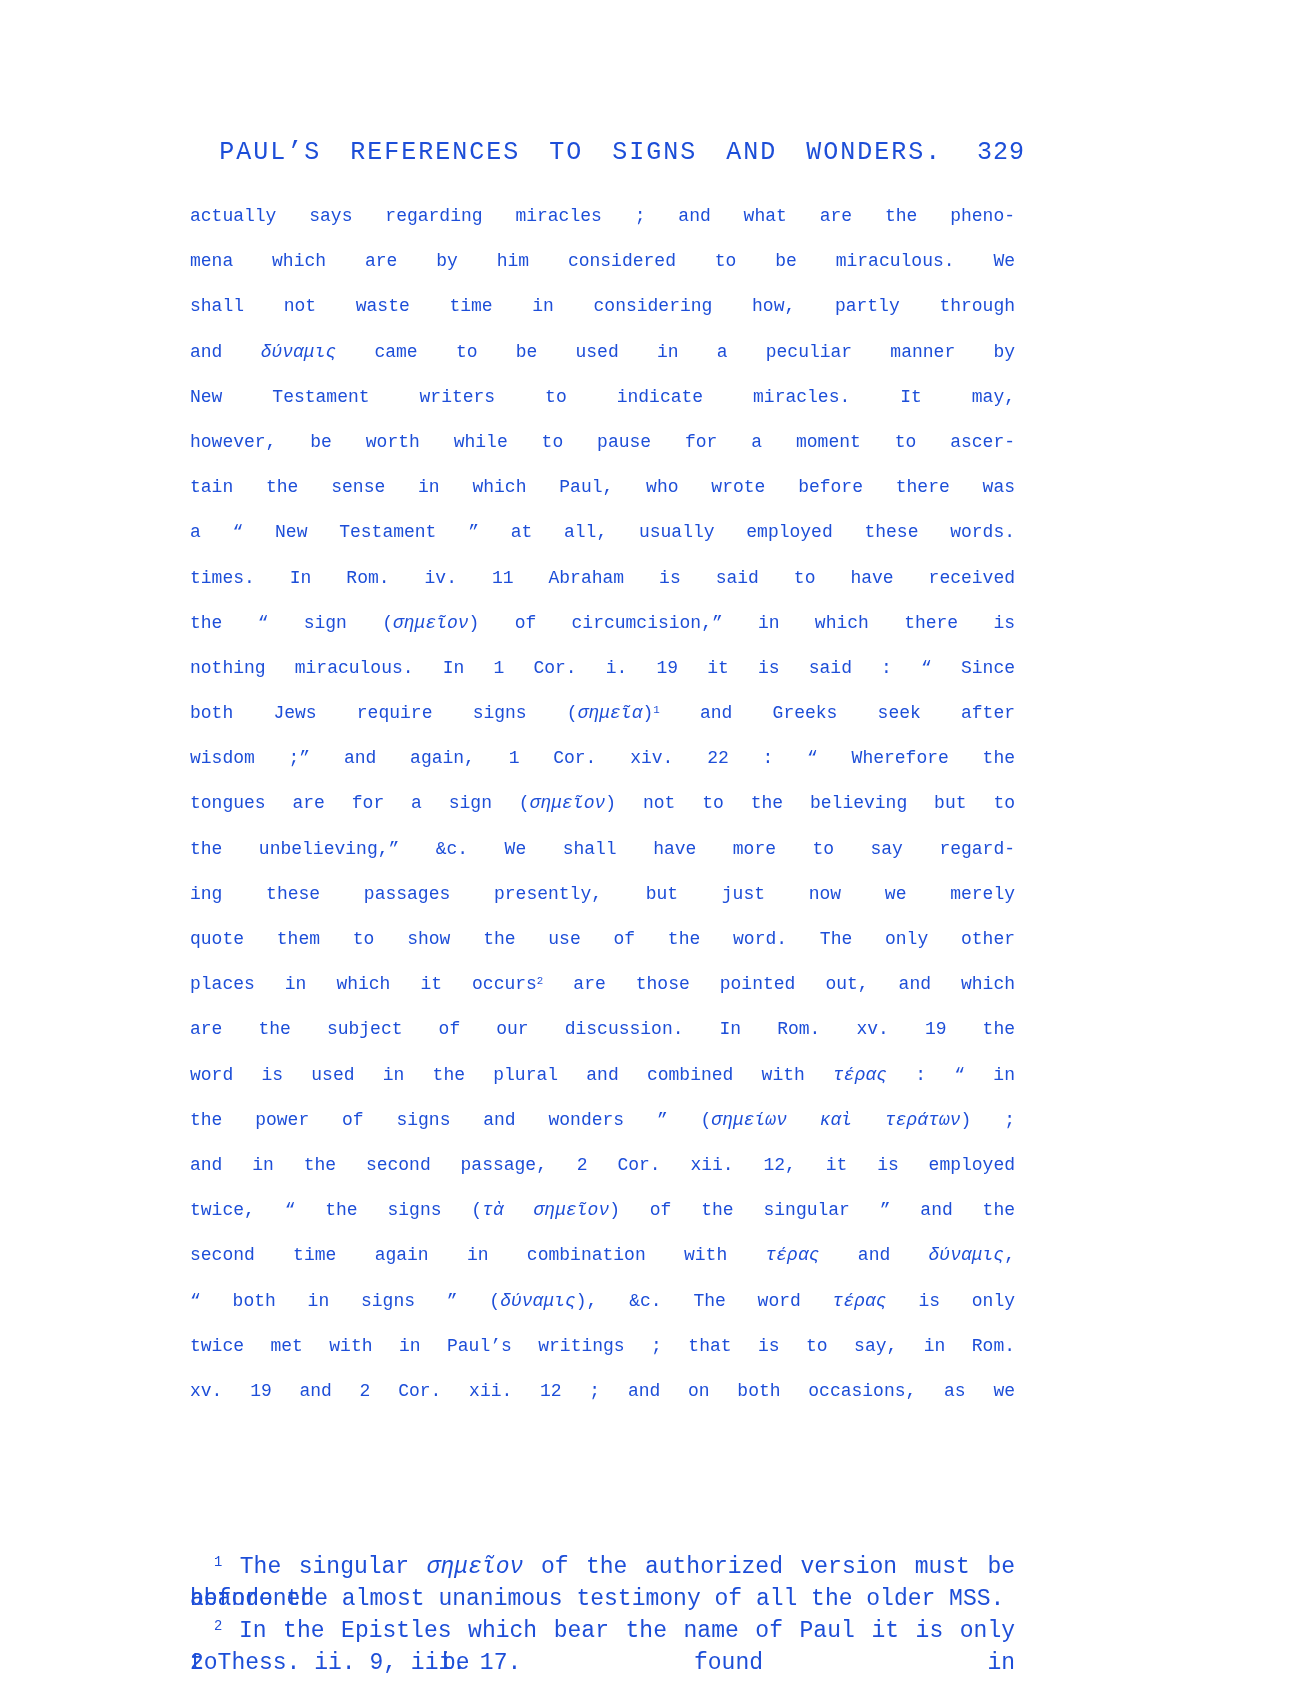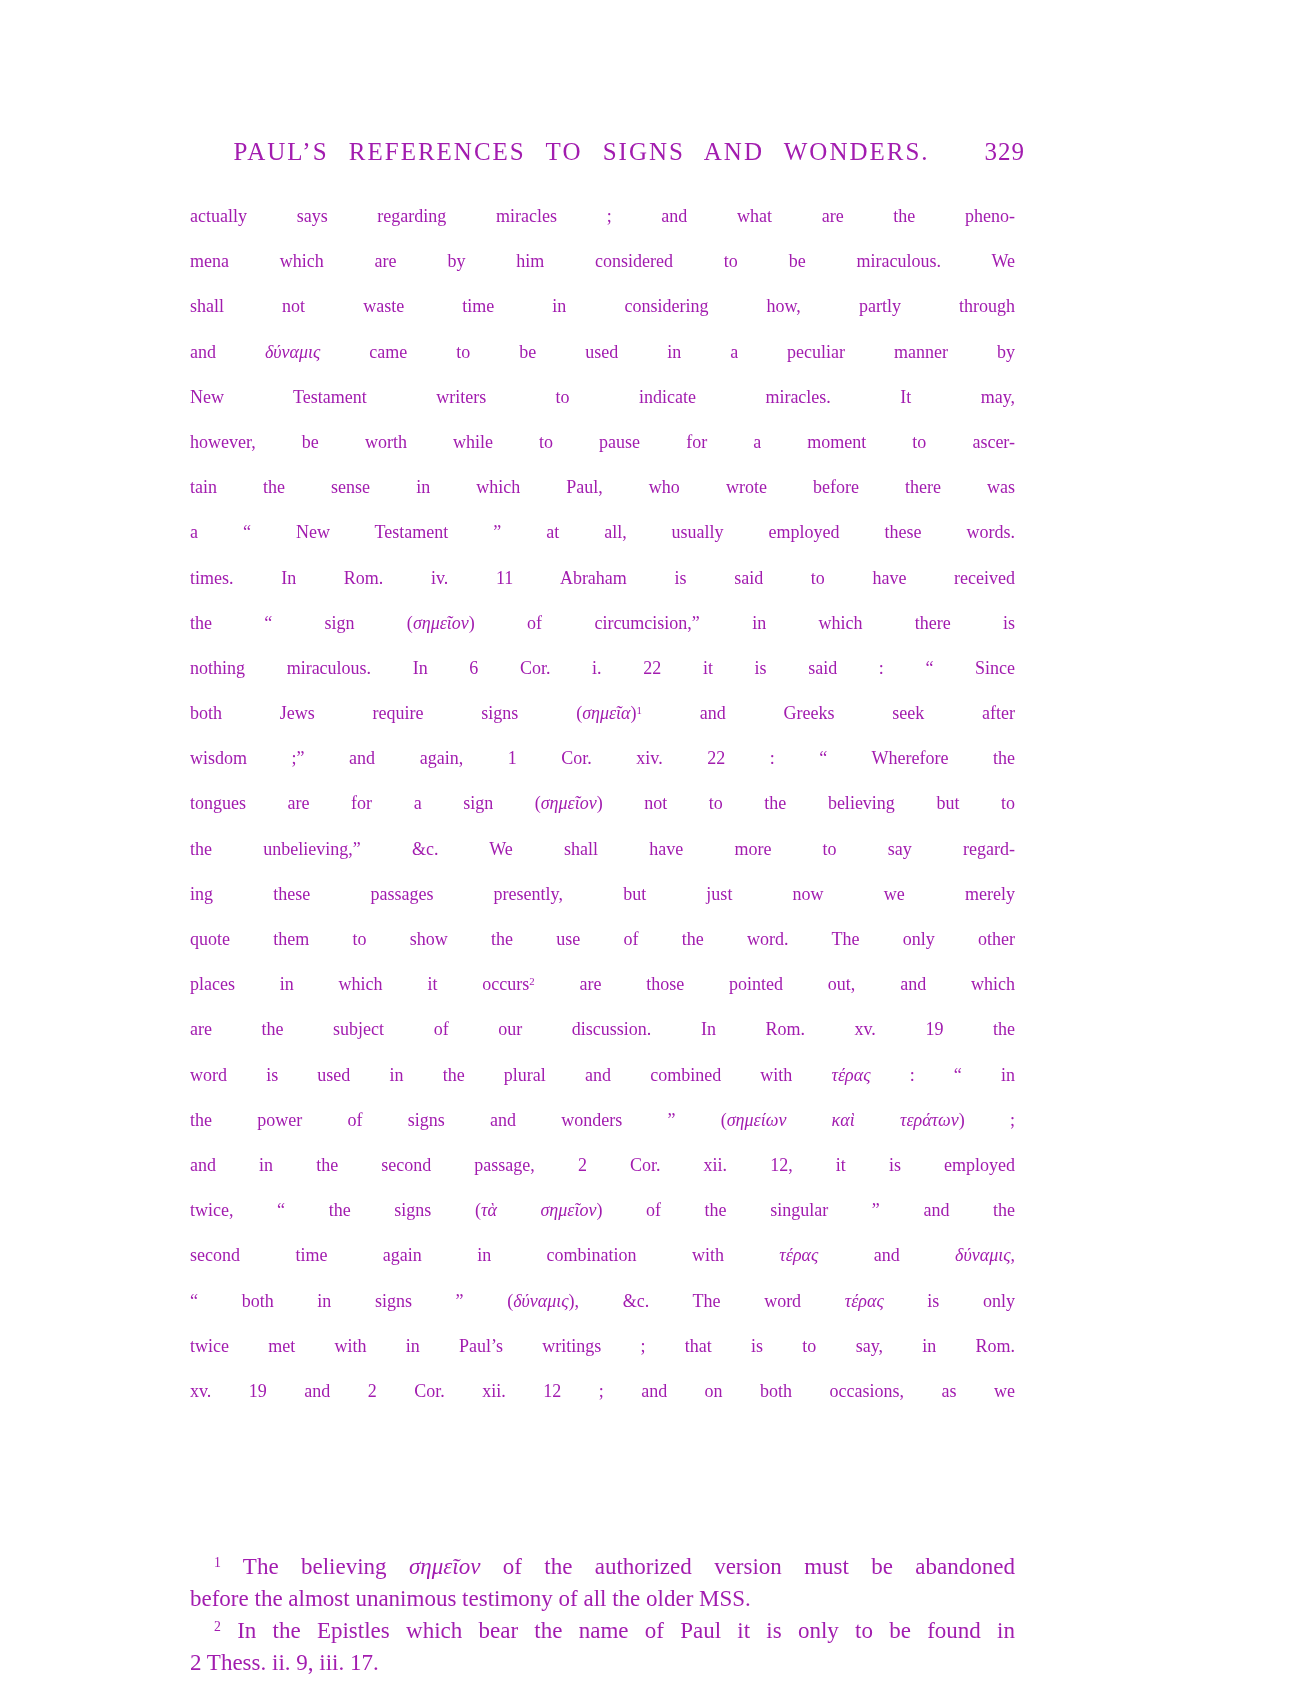--- a/index.html
+++ b/index.html
@@ -5,22 +5,22 @@
   html, body {
     margin: 0;
     padding: 0;
     background: #ffffff;
   }
   .page {
     position: relative;
     width: 1292px;
     height: 1700px;
     background: #ffffff;
-    font-family: Liberation Serif, serif;
-    color: #a21caf;
+    font-family: Liberation Mono, monospace;
+    color: #1d4ed8;
     overflow: hidden;
   }
   .running-head {
     position: absolute;
     left: 190px;
     top: 138px;
     width: 825px;
     height: 40px;
     font-size: 25px;
     letter-spacing: 2px;
@@ -100,39 +100,39 @@
       <div class="tline"><span>actually says regarding miracles ; and what are the pheno-</span></div>
       <div class="tline"><span>mena which are by him considered to be miraculous. We</span></div>
       <div class="tline"><span>shall not waste time in considering how, partly through</span></div>
       <div class="tline"><span>and </span><span class="greek">δύναμις</span><span> came to be used in a peculiar manner by</span></div>
       <div class="tline"><span>New Testament writers to indicate miracles. It may,</span></div>
       <div class="tline"><span>however, be worth while to pause for a moment to ascer-</span></div>
       <div class="tline"><span>tain the sense in which Paul, who wrote before there was</span></div>
       <div class="tline"><span>a “ New Testament ” at all, usually employed these words.</span></div>
       <div class="tline"><span>times. In Rom. iv. 11 Abraham is said to have received</span></div>
       <div class="tline"><span>the “ sign (</span><span class="greek">σημεῖον</span><span>) of circumcision,” in which there is</span></div>
-      <div class="tline"><span>nothing miraculous. In 6 Cor. i. 22 it is said : “ Since</span></div>
+      <div class="tline"><span>nothing miraculous. In 1 Cor. i. 19 it is said : “ Since</span></div>
       <div class="tline"><span>both Jews require signs (</span><span class="greek">σημεῖα</span><span>)</span><span class="sup">1</span><span> and Greeks seek after</span></div>
       <div class="tline"><span>wisdom ;” and again, 1 Cor. xiv. 22 : “ Wherefore the</span></div>
       <div class="tline"><span>tongues are for a sign (</span><span class="greek">σημεῖον</span><span>) not to the believing but to</span></div>
       <div class="tline"><span>the unbelieving,” &amp;c. We shall have more to say regard-</span></div>
       <div class="tline"><span>ing these passages presently, but just now we merely</span></div>
       <div class="tline"><span>quote them to show the use of the word. The only other</span></div>
       <div class="tline"><span>places in which it occurs</span><span class="sup">2</span><span> are those pointed out, and which</span></div>
       <div class="tline"><span>are the subject of our discussion. In Rom. xv. 19 the</span></div>
       <div class="tline"><span>word is used in the plural and combined with </span><span class="greek">τέρας</span><span> : “ in</span></div>
       <div class="tline"><span>the power of signs and wonders ” (</span><span class="greek">σημείων καὶ τεράτων</span><span>) ;</span></div>
       <div class="tline"><span>and in the second passage, 2 Cor. xii. 12, it is employed</span></div>
       <div class="tline"><span>twice, “ the signs (</span><span class="greek">τὰ σημεῖον</span><span>) of the singular ” and the</span></div>
       <div class="tline"><span>second time again in combination with </span><span class="greek">τέρας</span><span> and </span><span class="greek">δύναμις</span><span>,</span></div>
       <div class="tline"><span>“ both in signs ” (</span><span class="greek">δύναμις</span><span>), &amp;c. The word </span><span class="greek">τέρας</span><span> is only</span></div>
       <div class="tline"><span>twice met with in Paul’s writings ; that is to say, in Rom.</span></div>
       <div class="tline"><span>xv. 19 and 2 Cor. xii. 12 ; and on both occasions, as we</span></div>
     </div>
 
   <div class="footnotes">
-      <div class="tline indent"><span class="sup">1</span><span> The believing </span><span class="greek">σημεῖον</span><span> of the authorized version must be abandoned</span></div>
+      <div class="tline indent"><span class="sup">1</span><span> The singular </span><span class="greek">σημεῖον</span><span> of the authorized version must be abandoned</span></div>
       <div class="tline natural"><span>before the almost unanimous testimony of all the older MSS.</span></div>
       <div class="tline indent"><span class="sup">2</span><span> In the Epistles which bear the name of Paul it is only to be found in</span></div>
       <div class="tline natural"><span>2 Thess. ii. 9, iii. 17.</span></div>
     </div>
 
 </div>
 
 </body></html>

